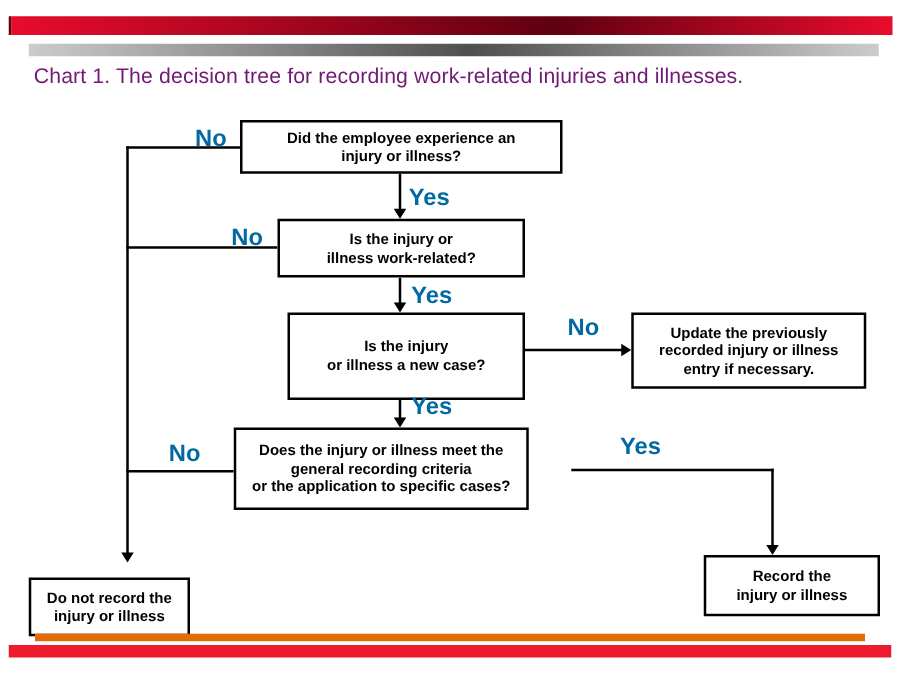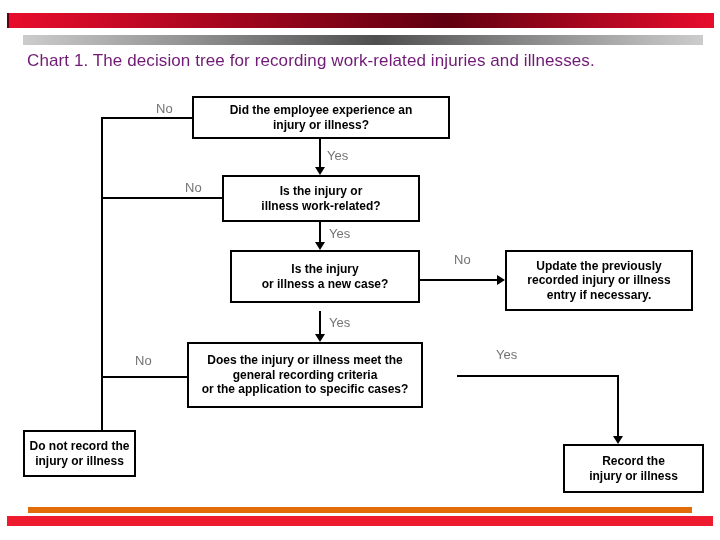--- a/index.html
+++ b/index.html
@@ -51,21 +51,21 @@
     border-left: 5px solid transparent; border-right: 5px solid transparent;
     border-top: 8px solid #000000;
   }
   .arr-right {
     position: absolute; width: 0; height: 0;
     border-top: 5px solid transparent; border-bottom: 5px solid transparent;
     border-left: 8px solid #000000;
   }
   
   .edge-label {
-    position: absolute; font-size: 13px; font-weight: 400; color: #737373;
+    position: absolute; font-size: 19px; font-weight: 700; color: #0369a1;
     line-height: 1;
   }
 </style>
 </head>
 <body>
 
 <div class="stage">
 
   <div class="bar-top-red"></div>
   <div class="bar-top-gray"></div>
@@ -93,38 +93,38 @@
   <div class="node" style="left:192px; top:96px; width:258px; height:43px;">
     <div>Did the employee experience an</div>
     <div>injury or illness?</div>
   </div>
 
   <div class="node" style="left:222px; top:175px; width:198px; height:47px;">
     <div>Is the injury or</div>
     <div>illness work-related?</div>
   </div>
 
-  <div class="node" style="left:230px; top:250px; width:190px; height:53px;">
+  <div class="node" style="left:230px; top:250px; width:190px; height:70px;">
     <div>Is the injury</div>
     <div>or illness a new case?</div>
   </div>
 
   <div class="node" style="left:187px; top:342px; width:236px; height:66px;">
     <div>Does the injury or illness meet the</div>
     <div>general recording criteria</div>
     <div>or the application to specific cases?</div>
   </div>
 
   <div class="node" style="left:505px; top:250px; width:188px; height:61px;">
     <div>Update the previously</div>
     <div>recorded injury or illness</div>
     <div>entry if necessary.</div>
   </div>
 
-  <div class="node" style="left:23px; top:430px; width:113px; height:47px;">
+  <div class="node" style="left:23px; top:462px; width:129px; height:47px;">
     <div>Do not record the</div>
     <div>injury or illness</div>
   </div>
 
   <div class="node" style="left:563px; top:444px; width:141px; height:49px;">
     <div>Record the</div>
     <div>injury or illness</div>
   </div>
 
   <span class="edge-label" style="left:156px; top:102px;">No</span>

